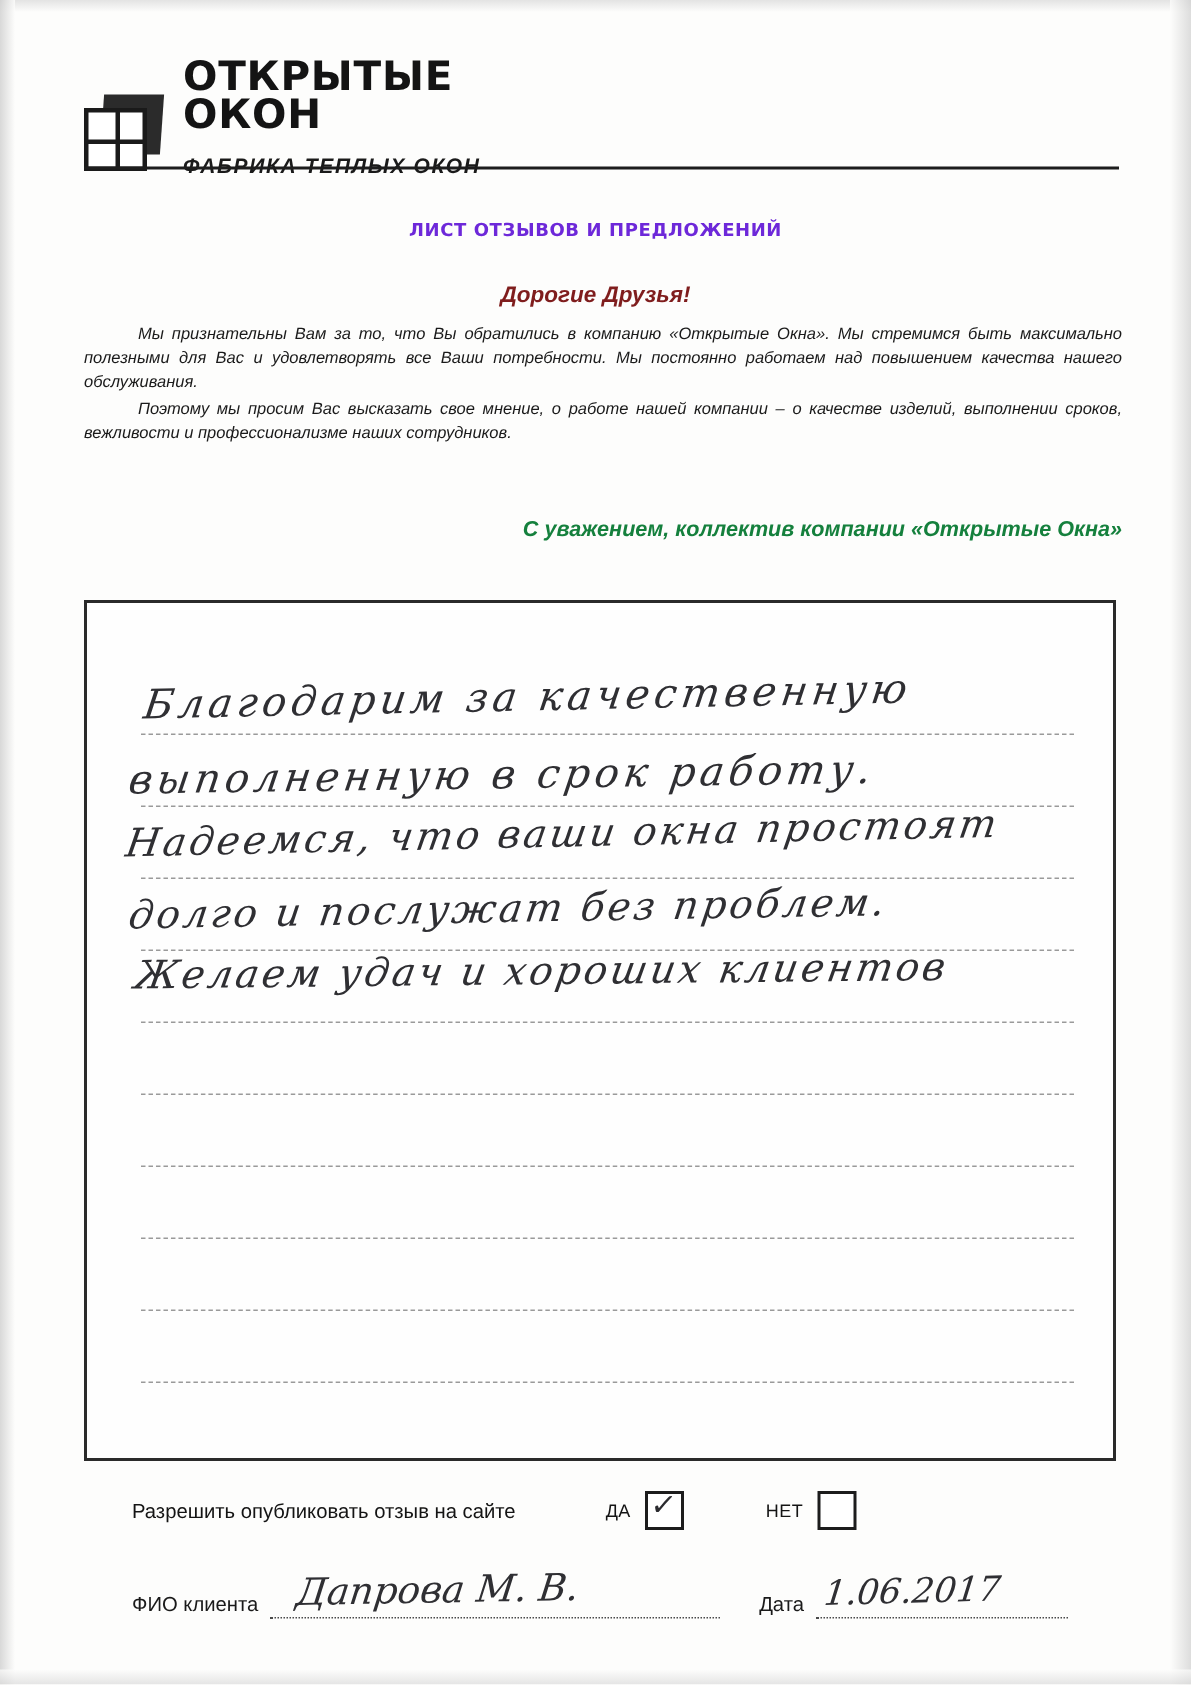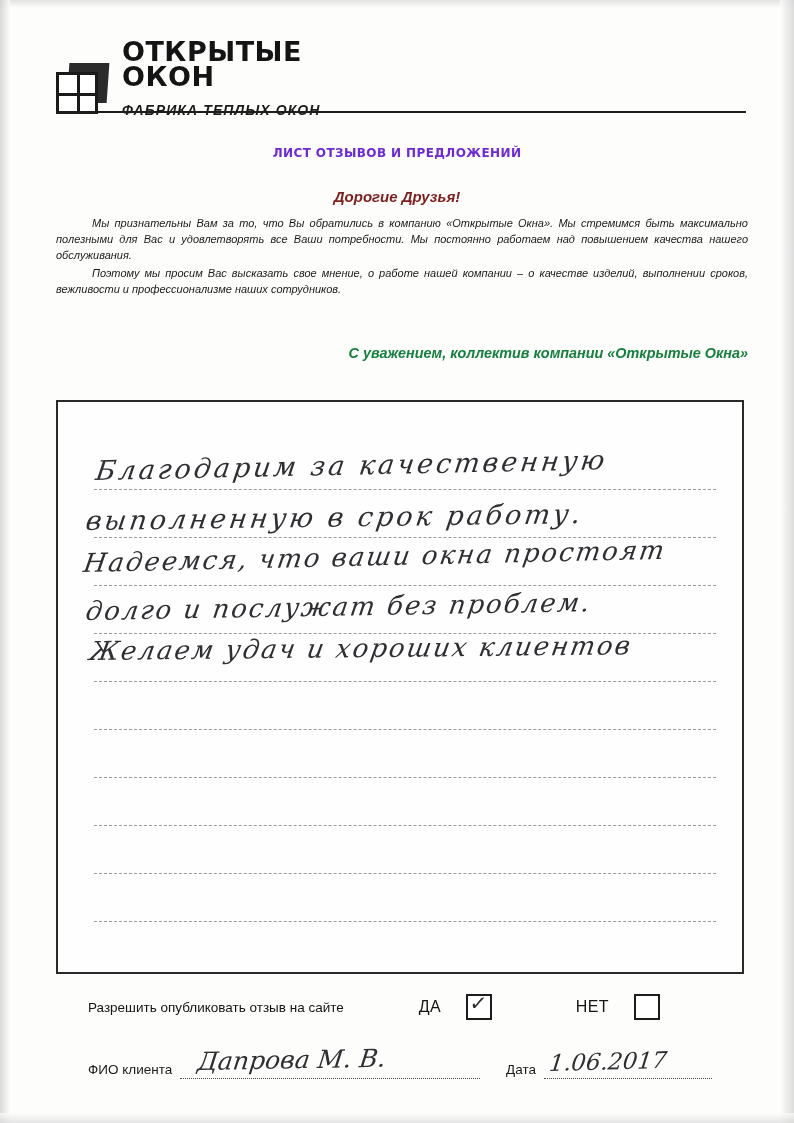--- a/index.html
+++ b/index.html
@@ -219,25 +219,24 @@
   
   .publish-row {
     position: absolute;
     left: 88px;
     top: 994px;
     width: 620px;
     display: flex;
     align-items: center;
     font-size: 13.5px;
     color: #141414;
-    gap: 15px;
   }
   .publish-label { margin-right: 60px; }
   .opt-label {
-    font-size: 16px;
+    font-size: 12px;
     margin-right: 10px;
     letter-spacing: .3px;
   }
   .checkbox {
     width: 22px;
     height: 22px;
     border: 2px solid #1c1c1c;
     display: inline-block;
     position: relative;
     background: #fff;

